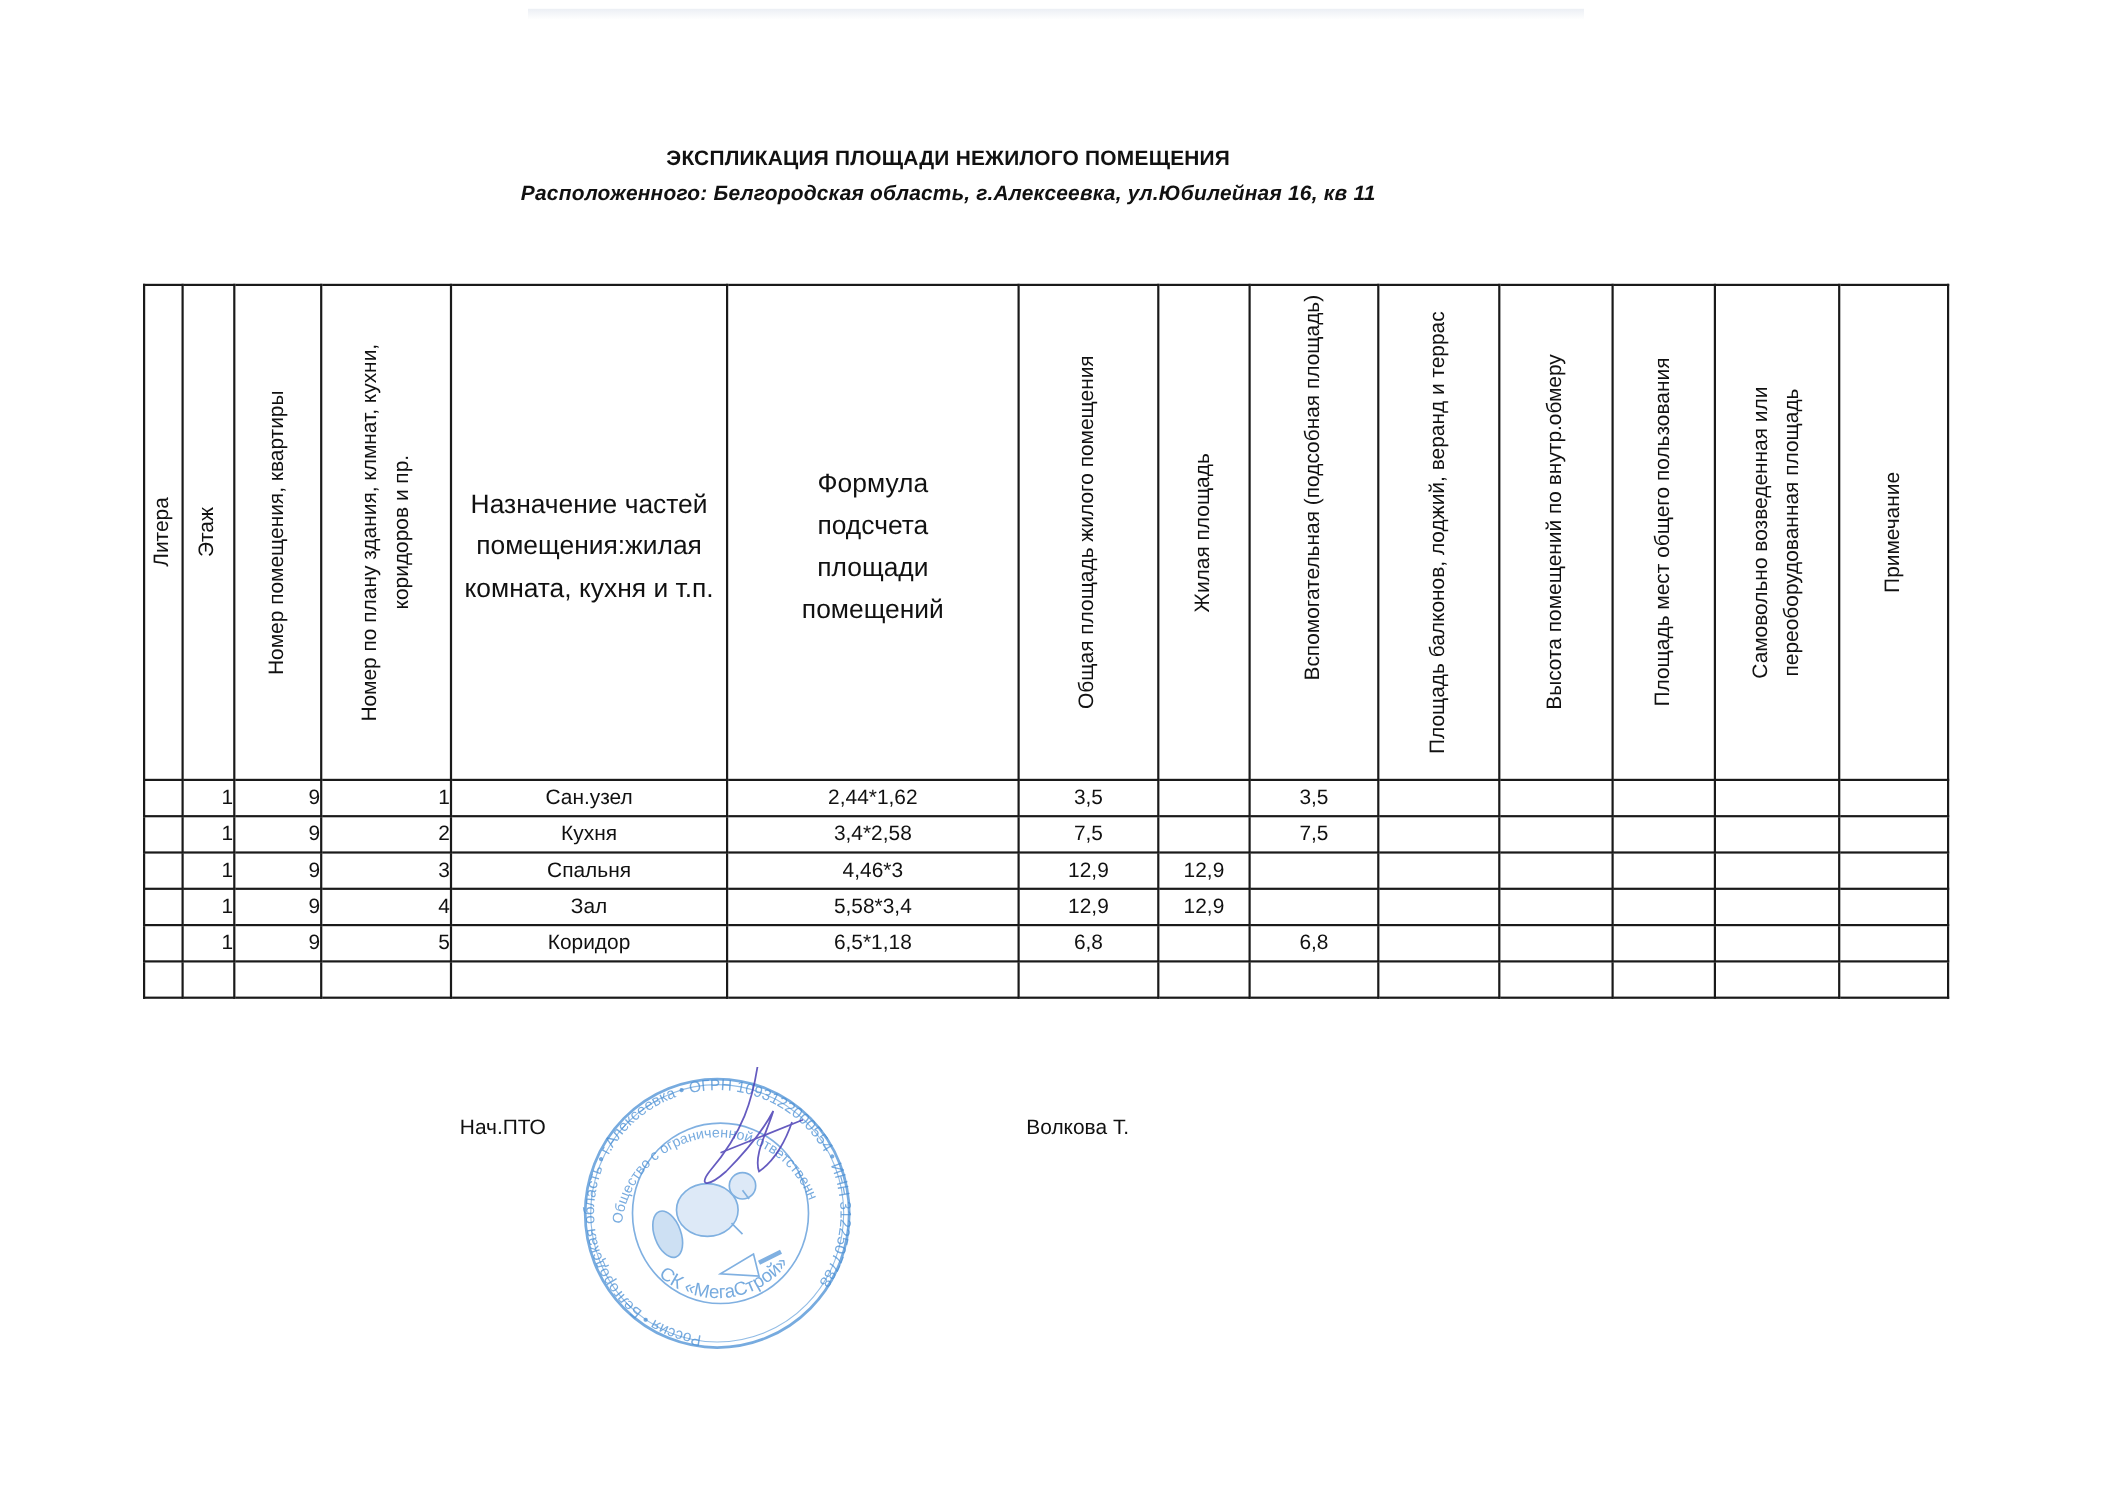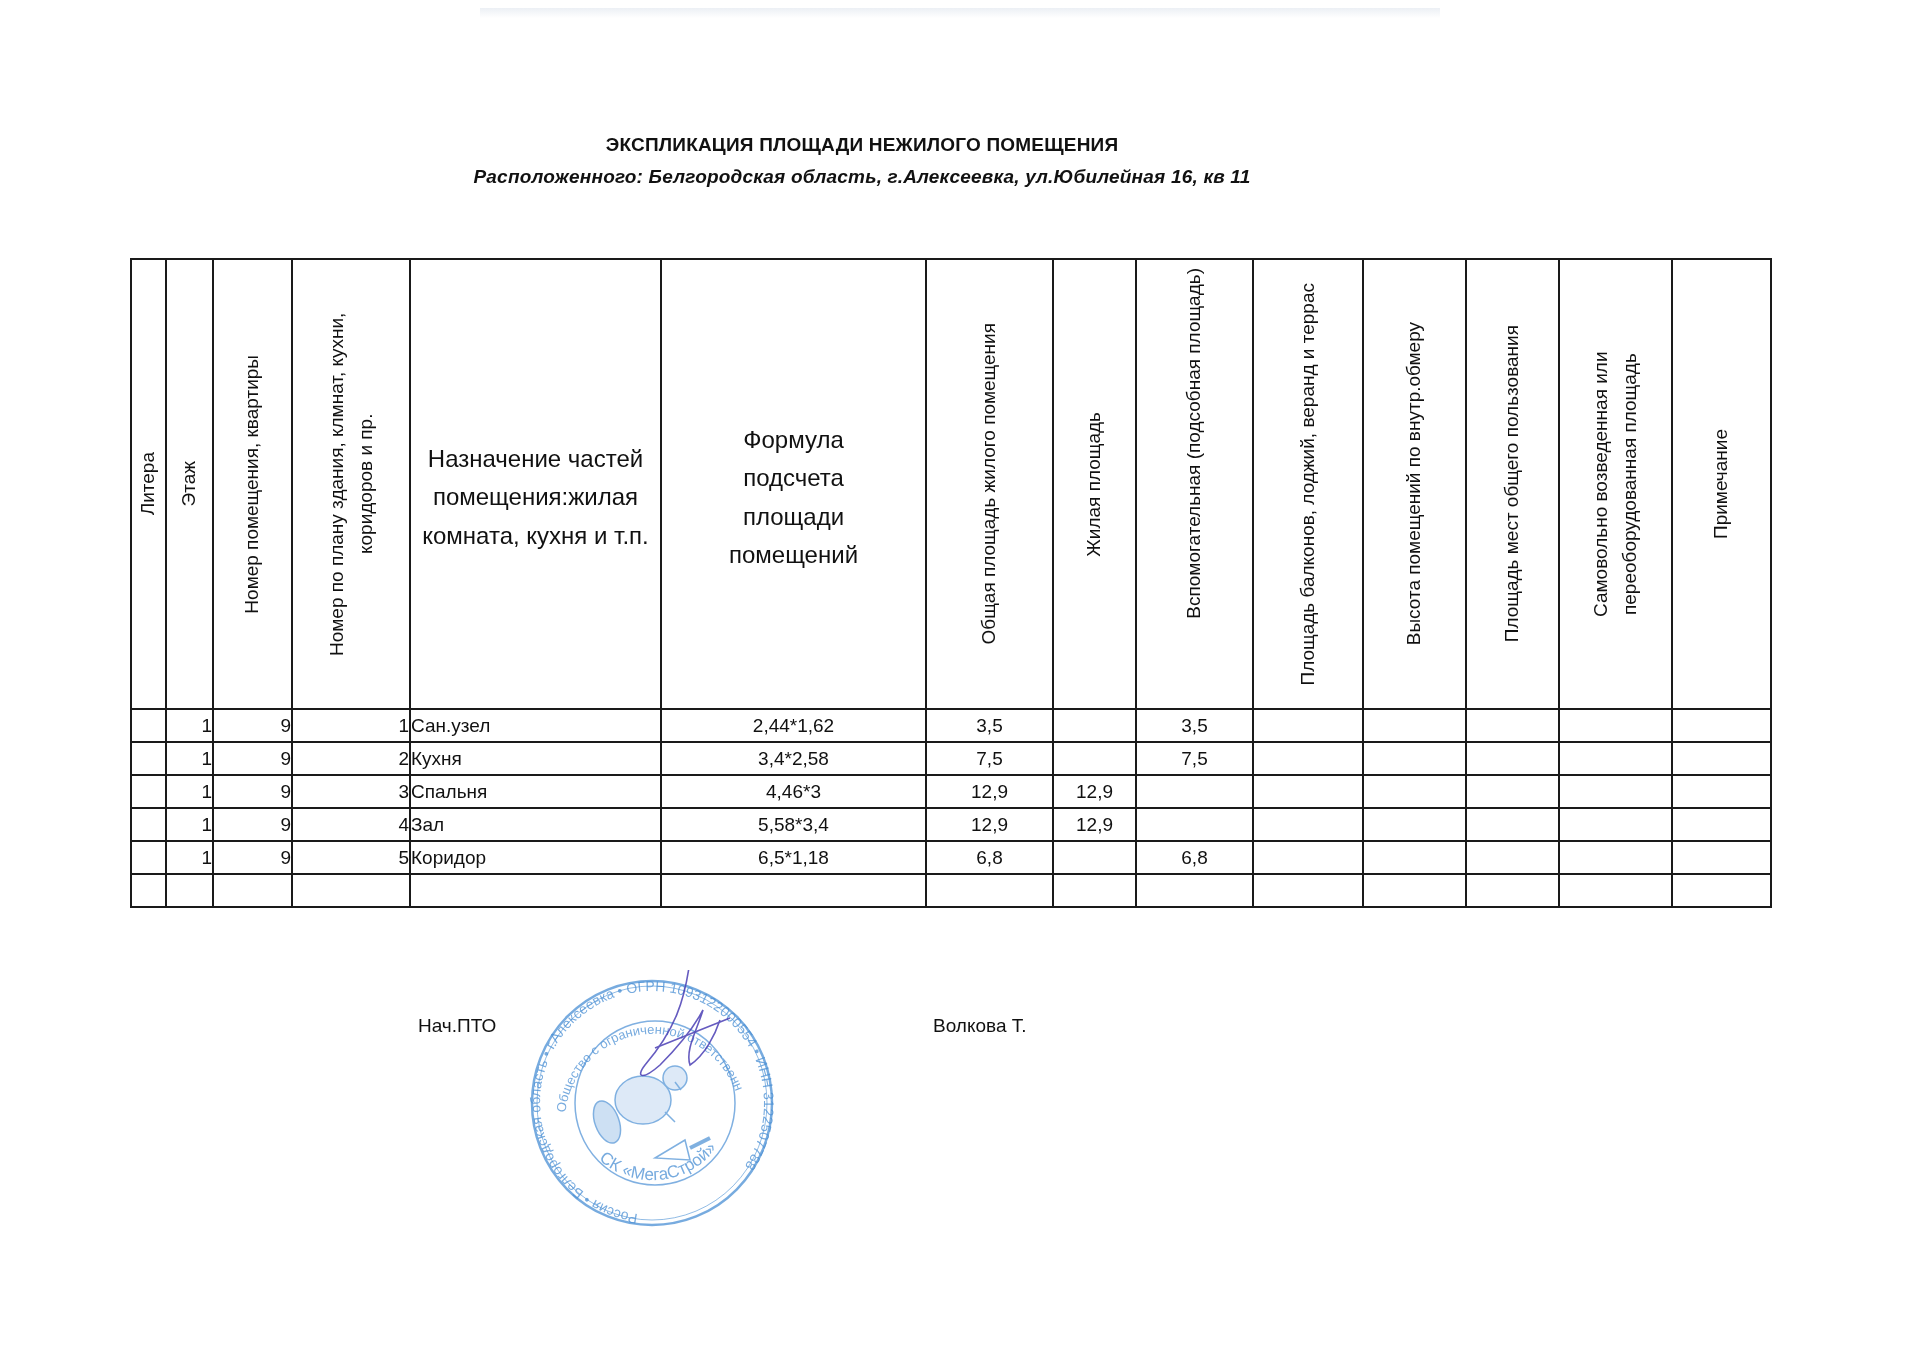--- a/index.html
+++ b/index.html
@@ -33,21 +33,21 @@
     display: flex; align-items: center; justify-content: center;
   }
   .vtext {
     writing-mode: vertical-rl; transform: rotate(180deg);
     text-align: center; line-height: 1.5; max-height: 420px;
     font-size: 19px;
   }
   .htext { line-height: 1.6; padding: 0 6px; font-size: 24px; margin-top: 27px; }
   table.expl td { height: 31px; }
   td.num { text-align: right; padding-right: 3px; }
-  td.name { text-align: left; padding-left: 3px; }
+  td.name { text-align: center; padding-left: 3px; }
   td.center { text-align: center; }
   td.bold { font-weight: bold; }
 
   .sig-label {
     position: absolute; font-size: 19px;
   }
   .stamp {
     position: absolute; left: 525px; top: 970px; width: 255px; height: 260px;
   }
 </style>

